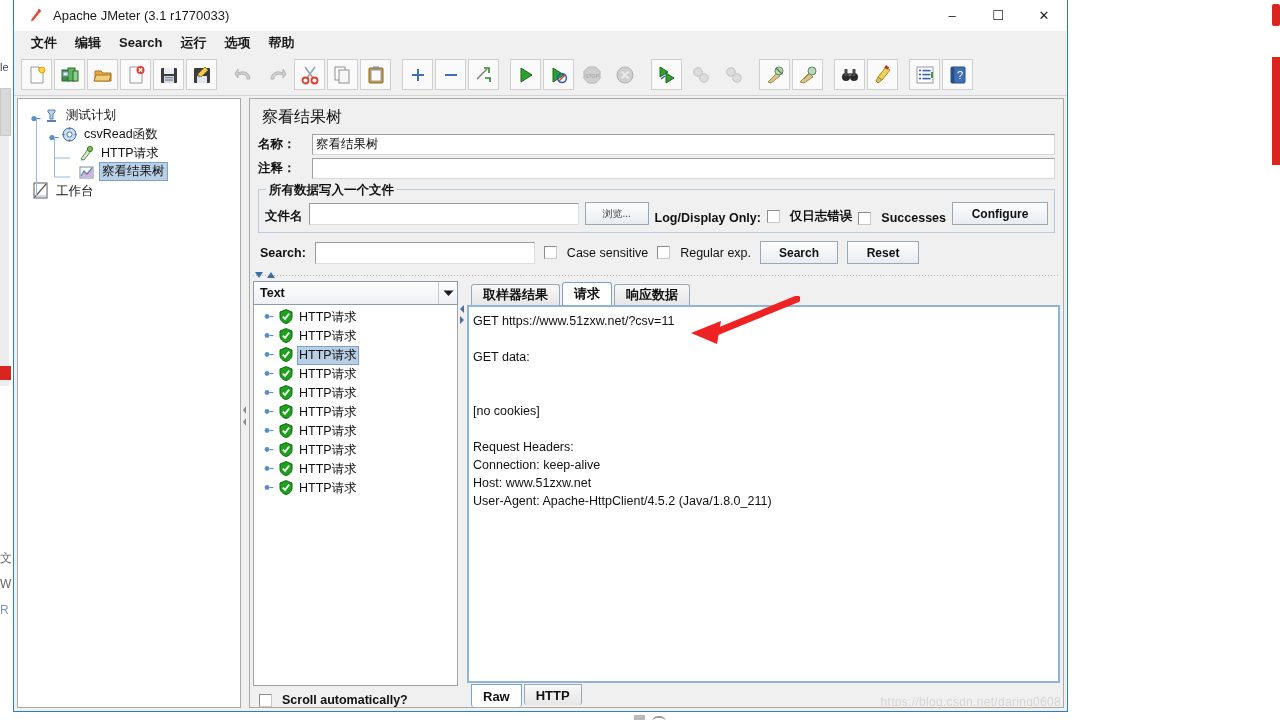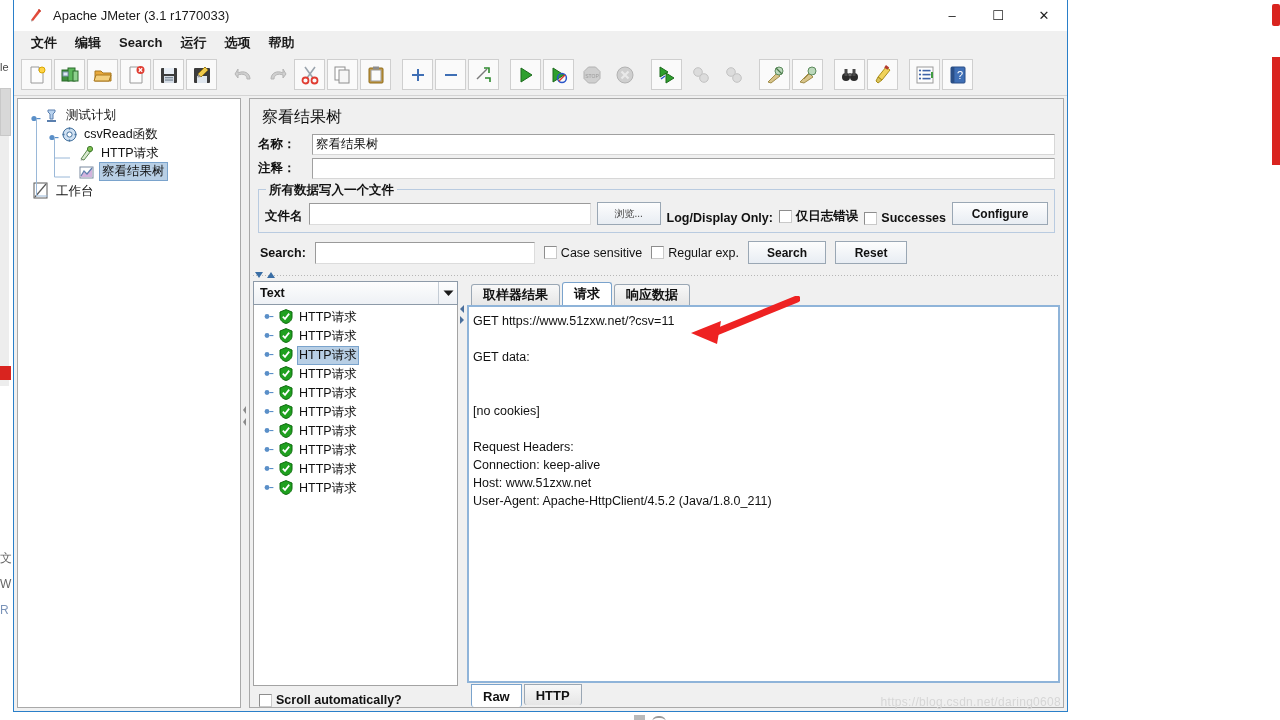--- a/index.html
+++ b/index.html
@@ -152,21 +152,21 @@
     flex: 1; height: 22px; background: #fff;
     border: 1px solid #9a9a9a; border-right-color: #dcdcdc; border-bottom-color: #dcdcdc;
   }
   .btn {
     border: 1px solid #9aa7b4; background: linear-gradient(#fdfdfd,#e8edf3);
     font-size: 12px; font-weight: bold; color: #111; padding: 3px 10px; min-height: 23px;
     display: flex; align-items: center; justify-content: center;
     font-family: "Liberation Sans", sans-serif;
   }
   .btn.small { font-size: 10px; font-weight: normal; padding: 3px 12px; color:#444; }
-  .chk { display: flex; align-items: center; gap: 4px; font-size: 12.5px; color: #111; font-weight: bold; }
+  .chk { display: flex; align-items: center; gap: 10px; font-size: 12.5px; color: #111; font-weight: bold; }
   .chkbox {
     width: 13px; height: 13px; background: #fff;
     border: 1px solid #8d8d8d; border-right-color:#c9c9c9; border-bottom-color:#c9c9c9;
     flex: none;
   }
   .lbl-plain { font-size: 12.5px; font-weight: bold; color: #111; }
 
   
   .search-row { display: flex; align-items: center; gap: 9px; padding: 8px 8px 6px 10px; }
   .search-row .slabel { font-size: 12.5px; font-weight: bold; color: #111; }

